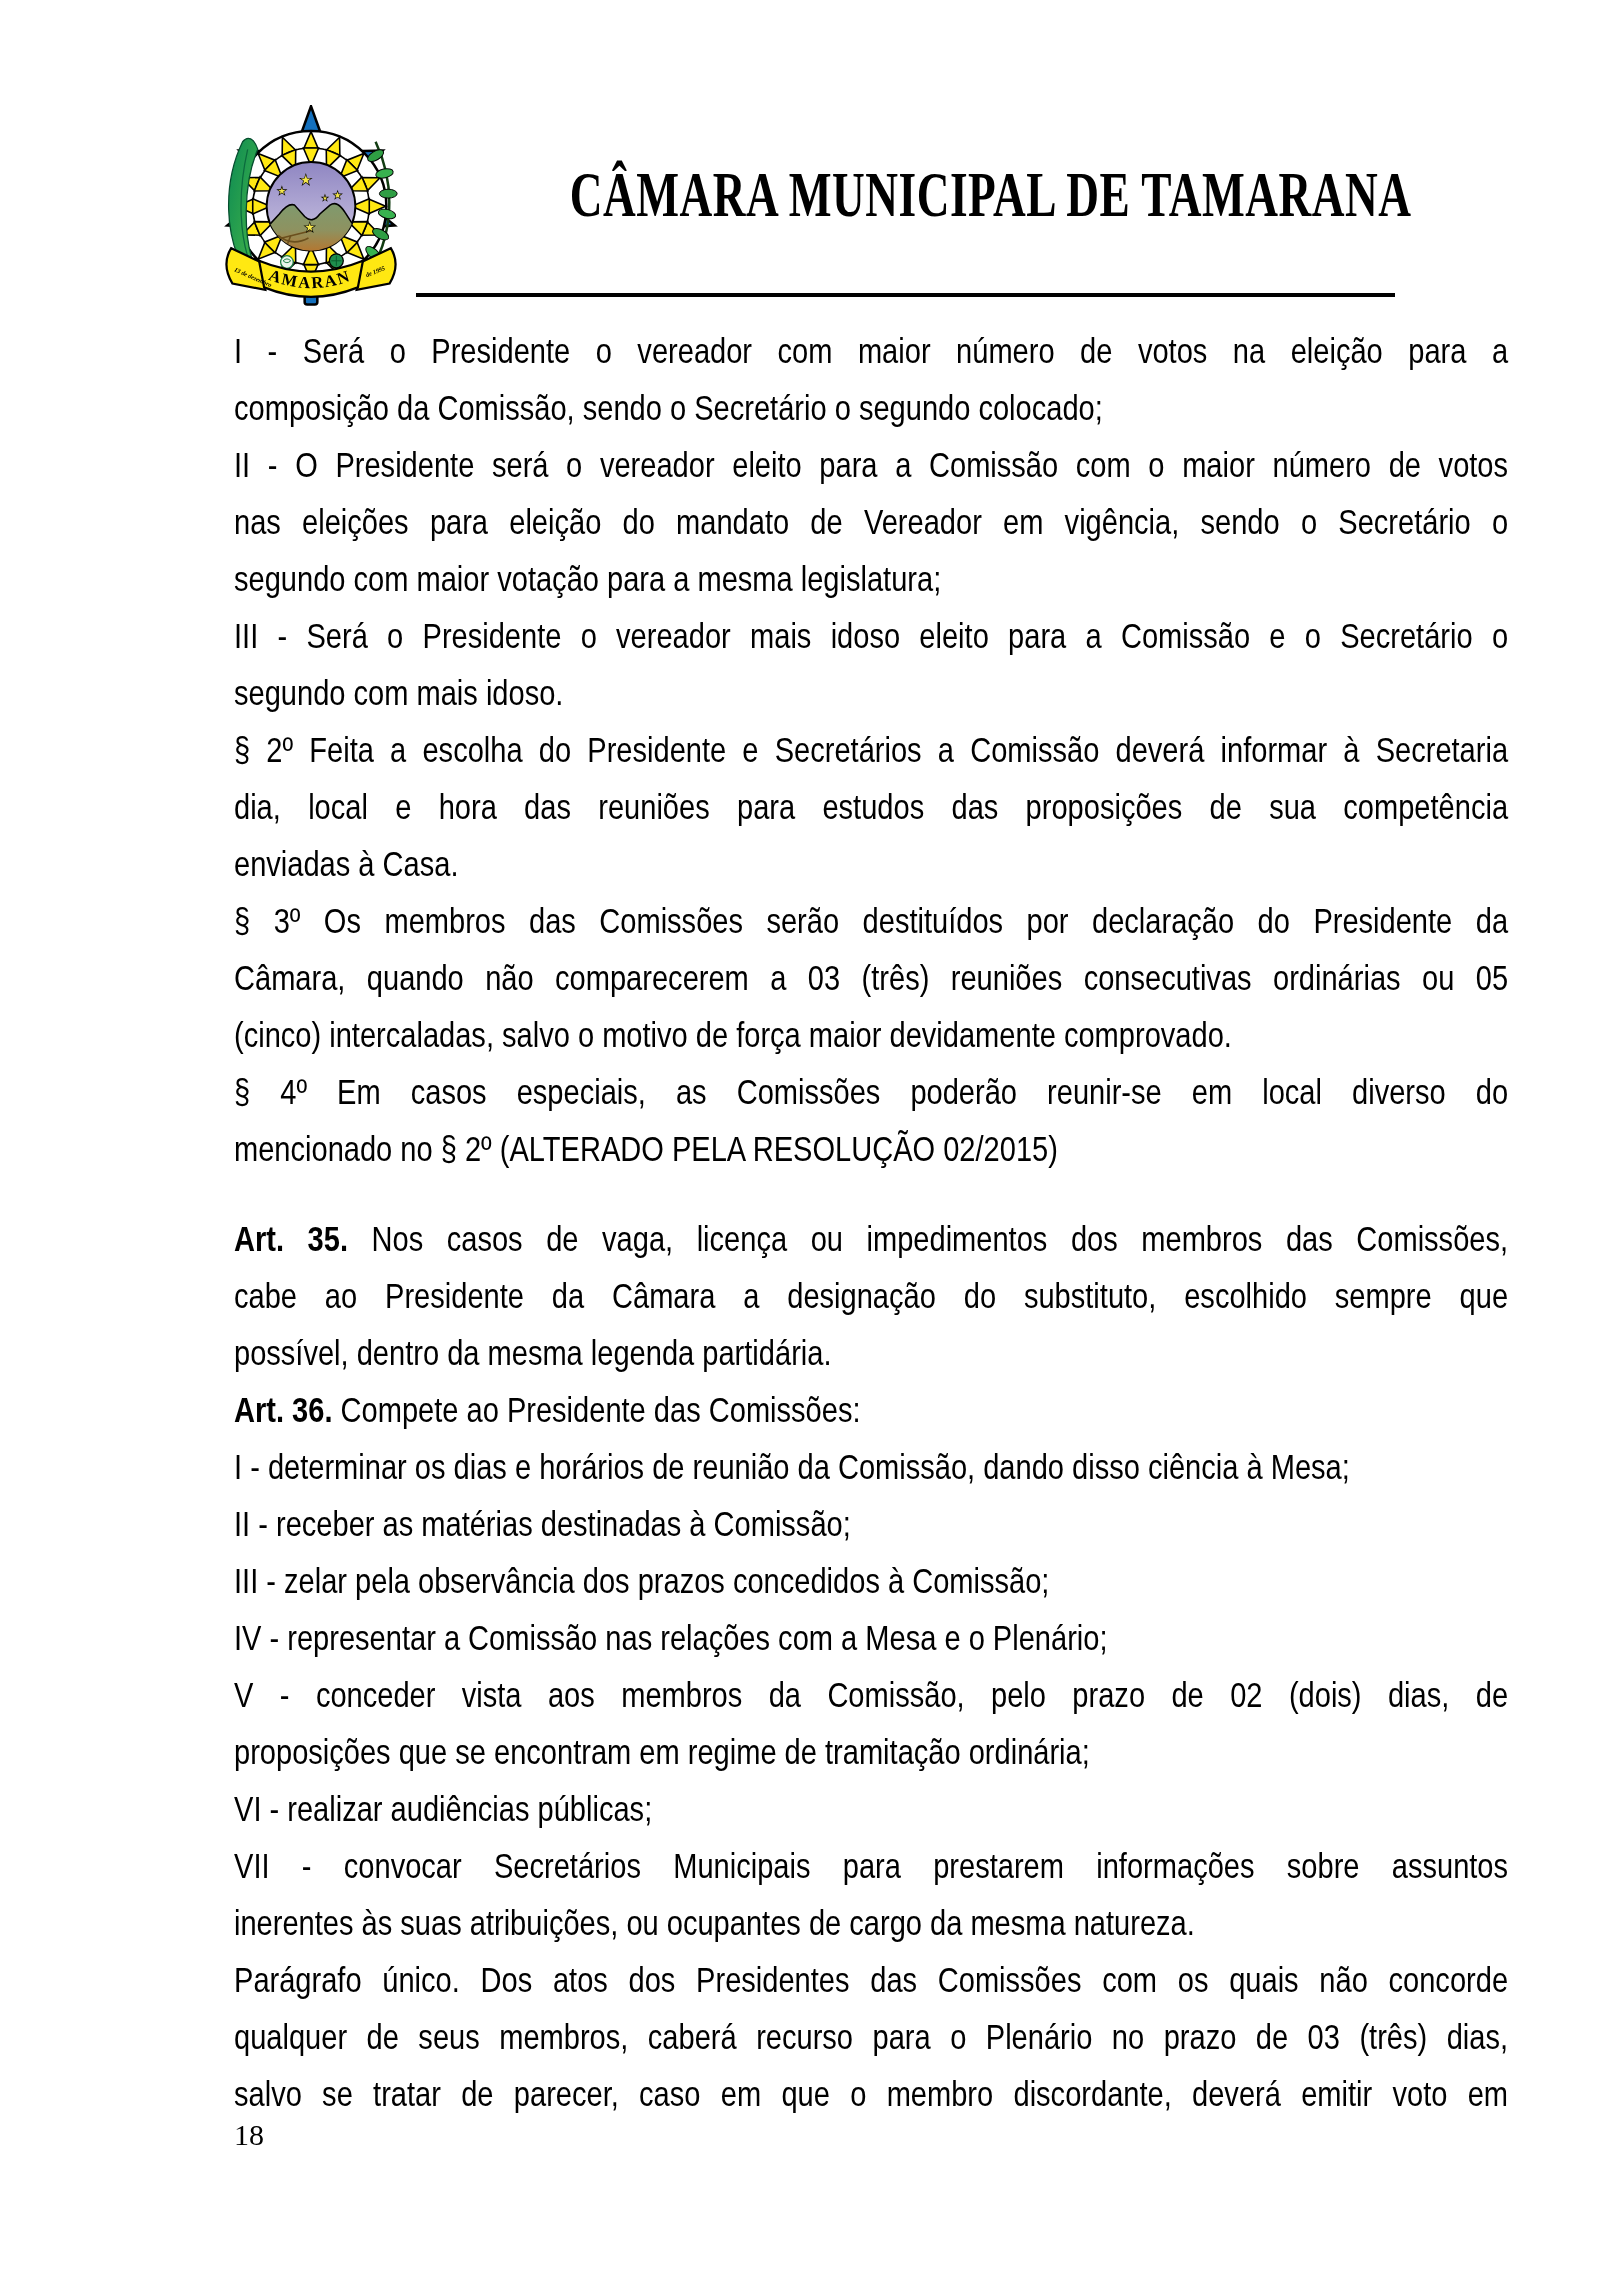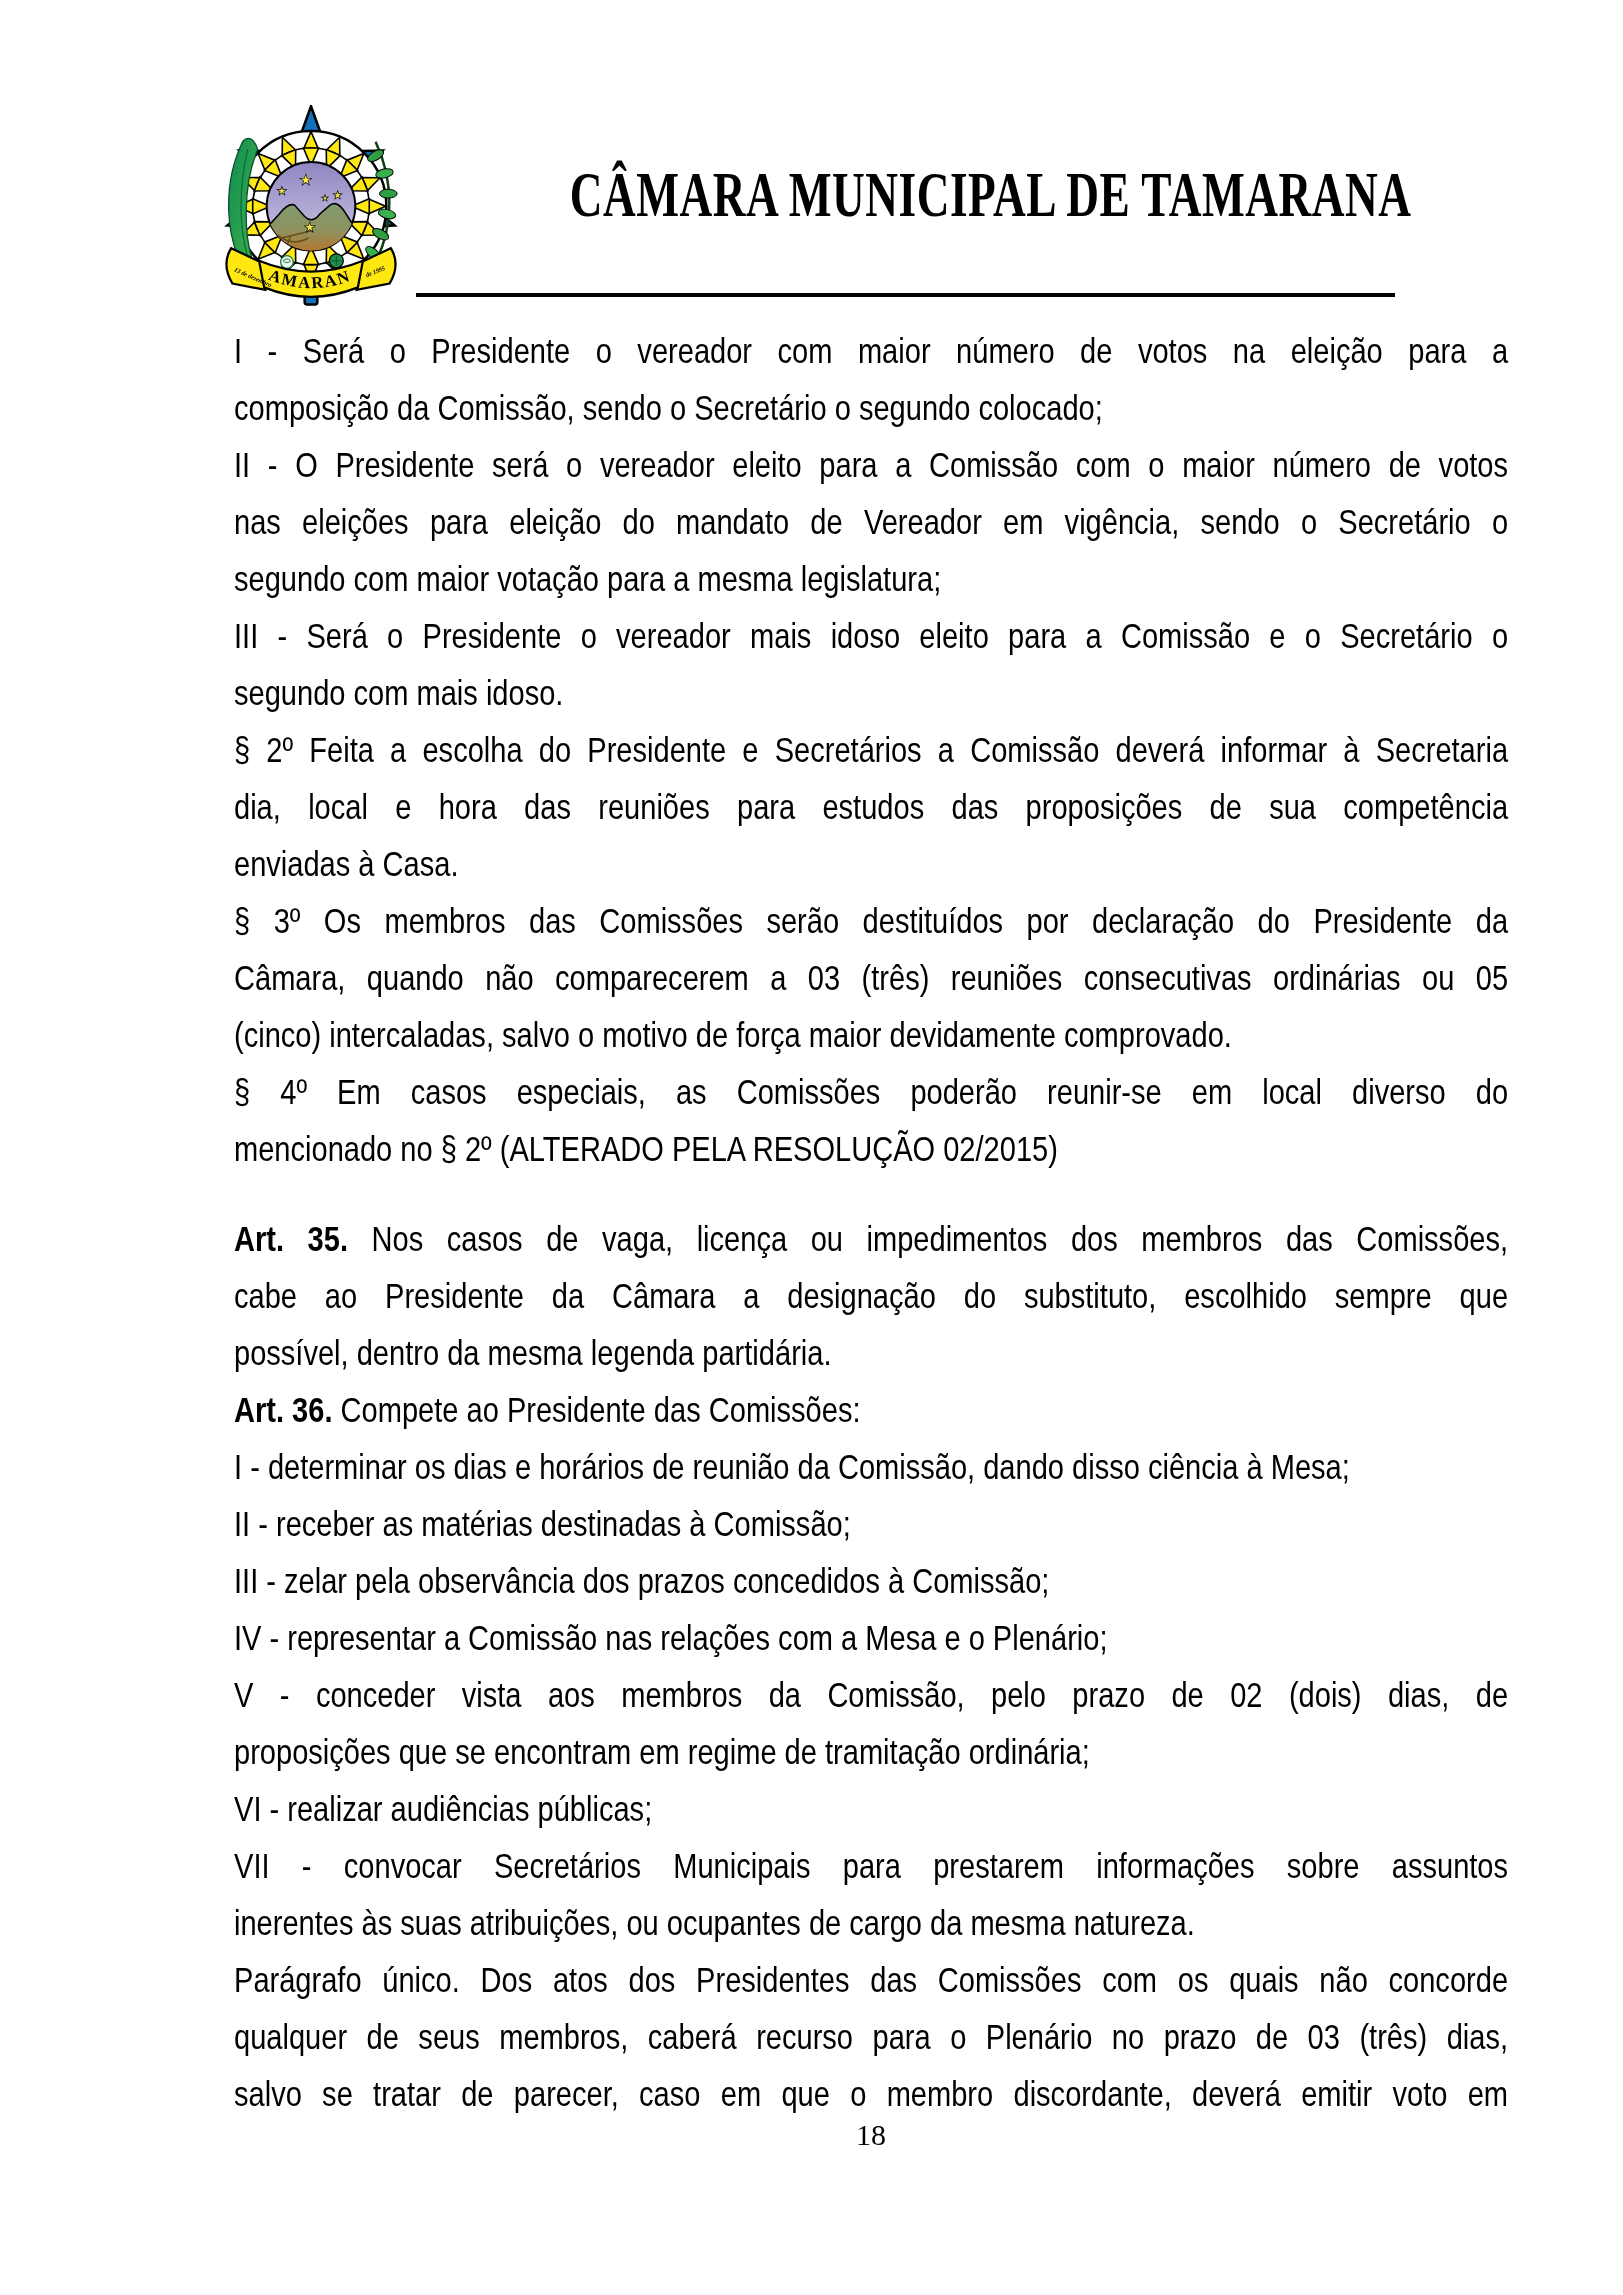--- a/index.html
+++ b/index.html
@@ -70,21 +70,21 @@
   .ln.j{
     white-space:normal;
     text-align:justify;
     text-align-last:justify;
   }
   .spacer{height:33px;}
   .pagenum{
     position:absolute;
     left:234px; top:2118px;
     width:1274px;
-    text-align:center;
+    text-align:left;
     font-family:"Liberation Serif",serif;
     font-size:30px;
     line-height:1.1;
   }
 </style>
 </head>
 <body>
 
 <div class="page">
 

